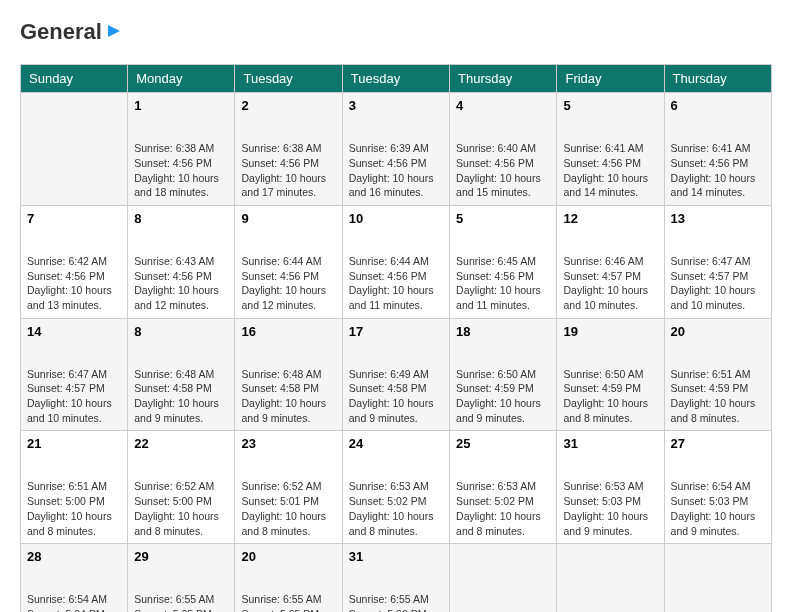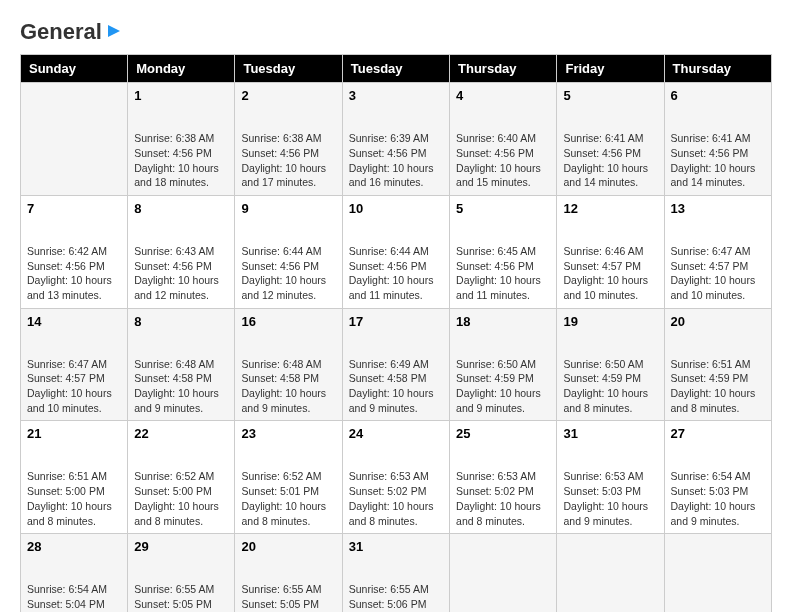--- a/index.html
+++ b/index.html
@@ -7,21 +7,21 @@
       font-family: Arial, sans-serif;
       background: #fff;
       width: 792px;
       min-height: 612px;
       padding: 20px;
     }
     .header {
       display: flex;
       align-items: flex-start;
       justify-content: space-between;
-      margin-bottom: 10px;
+      margin-bottom: 20px;
     }
     .logo {
       display: flex;
       flex-direction: column;
       align-items: flex-start;
     }
     .logo-text {
       font-size: 22px;
       font-weight: bold;
       color: #333;
@@ -39,26 +39,26 @@
     .cal-subtitle {
       font-size: 16px;
       color: #555;
     }
     table {
       width: 100%;
       border-collapse: collapse;
       font-size: 11px;
     }
     thead tr th {
-      background-color: #000000;
+      background-color: #0f766e;
       color: #fff;
       text-align: left;
       padding: 6px 8px;
       font-size: 13px;
-      font-weight: bold;
+      font-weight: normal;
       border: 1px solid #ccc;
     }
     tbody tr td {
       border: 1px solid #ccc;
       vertical-align: top;
       padding: 5px 6px;
       width: 108px;
       min-height: 80px;
     }
     tbody tr:nth-child(odd) td { background-color: #f5f5f5; }

